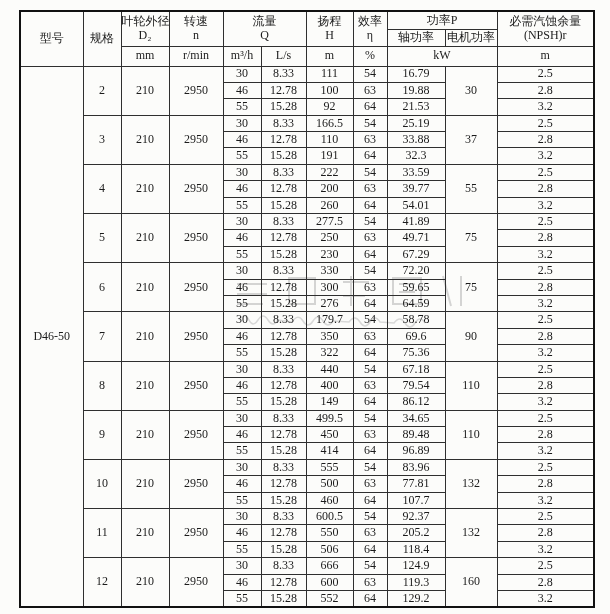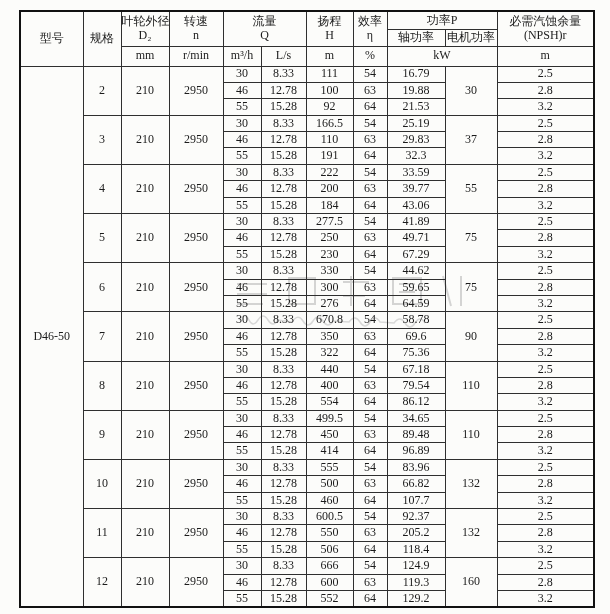--- a/index.html
+++ b/index.html
@@ -163,21 +163,21 @@
         <td>54</td>
         <td>25.19</td>
         <td rowspan="3">37</td>
         <td>2.5</td>
       </tr>
       <tr>
         <td>46</td>
         <td>12.78</td>
         <td>110</td>
         <td>63</td>
-        <td>29.83</td>
+        <td>33.88</td>
         <td>2.8</td>
       </tr>
       <tr>
         <td>55</td>
         <td>15.28</td>
         <td>191</td>
         <td>64</td>
         <td>32.3</td>
         <td>3.2</td>
       </tr>
@@ -197,23 +197,23 @@
         <td>46</td>
         <td>12.78</td>
         <td>200</td>
         <td>63</td>
         <td>39.77</td>
         <td>2.8</td>
       </tr>
       <tr>
         <td>55</td>
         <td>15.28</td>
-        <td>184</td>
-        <td>64</td>
-        <td>43.06</td>
+        <td>260</td>
+        <td>64</td>
+        <td>54.01</td>
         <td>3.2</td>
       </tr>
       <tr class="group-start">
         <td rowspan="3">5</td>
         <td rowspan="3">210</td>
         <td rowspan="3">2950</td>
         <td>30</td>
         <td>8.33</td>
         <td>277.5</td>
         <td>54</td>
@@ -238,21 +238,21 @@
         <td>3.2</td>
       </tr>
       <tr class="group-start">
         <td rowspan="3">6</td>
         <td rowspan="3">210</td>
         <td rowspan="3">2950</td>
         <td>30</td>
         <td>8.33</td>
         <td>330</td>
         <td>54</td>
-        <td>44.62</td>
+        <td>72.20</td>
         <td rowspan="3">75</td>
         <td>2.5</td>
       </tr>
       <tr>
         <td>46</td>
         <td>12.78</td>
         <td>300</td>
         <td>63</td>
         <td>59.65</td>
         <td>2.8</td>
@@ -264,21 +264,21 @@
         <td>64</td>
         <td>64.59</td>
         <td>3.2</td>
       </tr>
       <tr class="group-start">
         <td rowspan="3">7</td>
         <td rowspan="3">210</td>
         <td rowspan="3">2950</td>
         <td>30</td>
         <td>8.33</td>
-        <td>670.8</td>
+        <td>179.7</td>
         <td>54</td>
         <td>58.78</td>
         <td rowspan="3">90</td>
         <td>2.5</td>
       </tr>
       <tr>
         <td>46</td>
         <td>12.78</td>
         <td>350</td>
         <td>63</td>
@@ -309,21 +309,21 @@
         <td>46</td>
         <td>12.78</td>
         <td>400</td>
         <td>63</td>
         <td>79.54</td>
         <td>2.8</td>
       </tr>
       <tr>
         <td>55</td>
         <td>15.28</td>
-        <td>554</td>
+        <td>149</td>
         <td>64</td>
         <td>86.12</td>
         <td>3.2</td>
       </tr>
       <tr class="group-start">
         <td rowspan="3">9</td>
         <td rowspan="3">210</td>
         <td rowspan="3">2950</td>
         <td>30</td>
         <td>8.33</td>
@@ -359,21 +359,21 @@
         <td>54</td>
         <td>83.96</td>
         <td rowspan="3">132</td>
         <td>2.5</td>
       </tr>
       <tr>
         <td>46</td>
         <td>12.78</td>
         <td>500</td>
         <td>63</td>
-        <td>66.82</td>
+        <td>77.81</td>
         <td>2.8</td>
       </tr>
       <tr>
         <td>55</td>
         <td>15.28</td>
         <td>460</td>
         <td>64</td>
         <td>107.7</td>
         <td>3.2</td>
       </tr>

